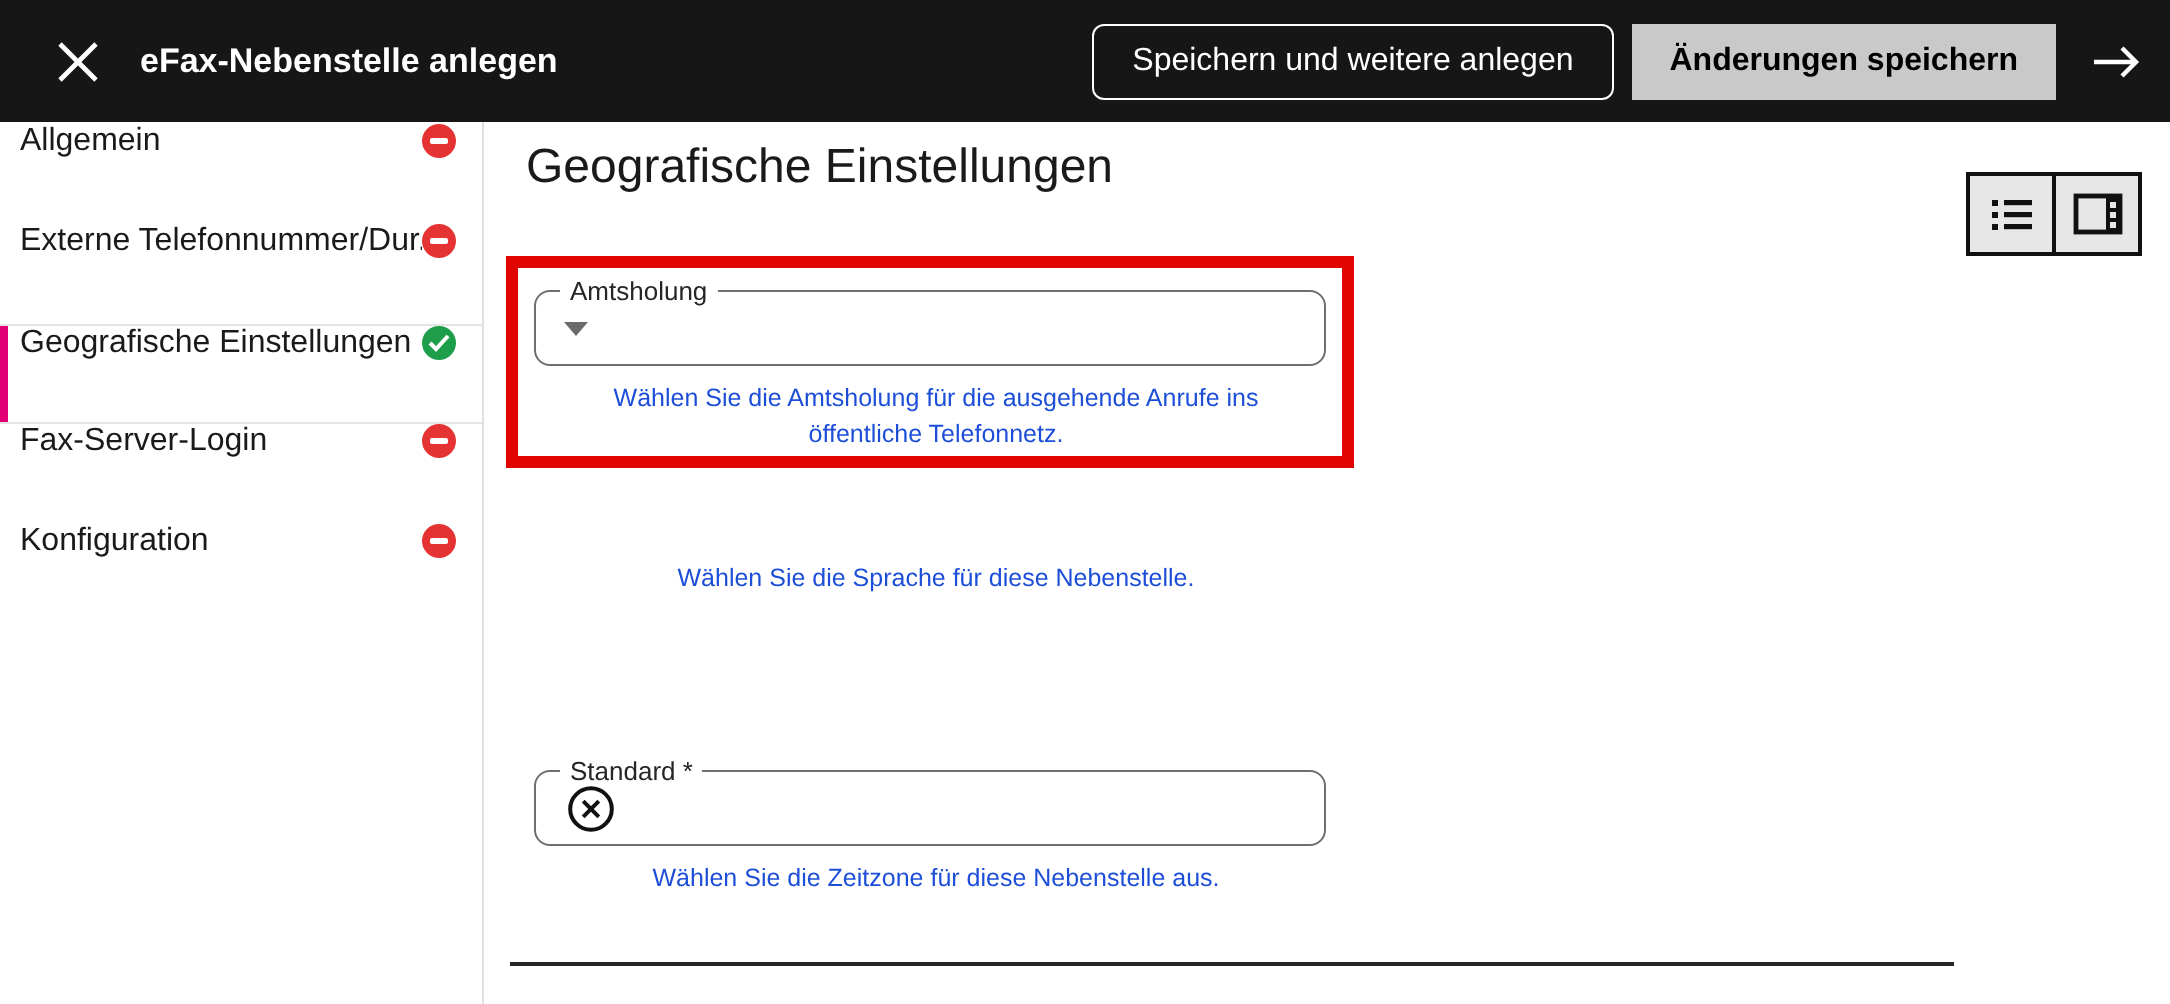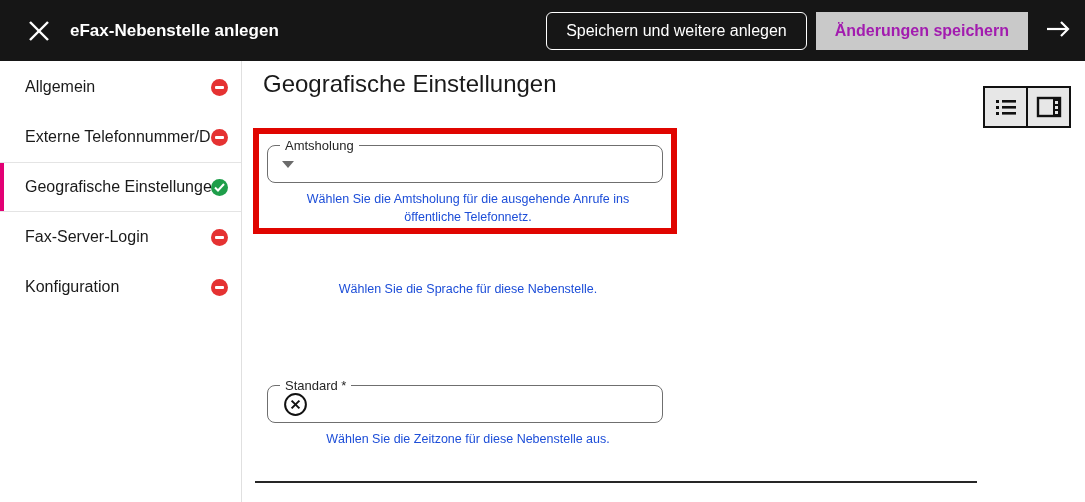--- a/index.html
+++ b/index.html
@@ -29,20 +29,21 @@
   .topbar-title {
     margin-left: 16px;
     font-size: 17px;
     font-weight: bold;
     color: #ffffff;
   }
   .topbar-actions {
     position: absolute;
     right: 10px;
     display: flex;
+    align-items: center;
     gap: 9px;
     padding-left: 48px;
   }
   .btn-outline {
     height: 38px;
     padding: 0 19px;
     background: transparent;
     border: 1px solid #ffffff;
     border-radius: 6px;
     color: #ffffff;
@@ -50,21 +51,21 @@
     font-family: "Liberation Sans", sans-serif;
     cursor: pointer;
     white-space: nowrap;
   }
   .btn-disabled {
     height: 38px;
     padding: 0 19px;
     background: #c9c9c9;
     border: none;
     border-radius: 0;
-    color: #a21caf;
+    color: #000000;
     font-size: 16px;
     font-weight: bold;
     font-family: "Liberation Sans", sans-serif;
     cursor: default;
     white-space: nowrap;
   }
   .forward-btn {
     width: 34px; height: 34px;
     display: flex; align-items: center; justify-content: center;
     margin-left: 4px;
@@ -78,22 +79,21 @@
   .sidebar {
     width: 242px;
     border-right: 1px solid #e0e0e0;
     background: #fff;
     padding-top: 1px;
   }
   .nav-item {
     position: relative;
     height: 50px;
     display: flex;
-    align-items: center;
-    padding-left: 25px;
+    padding-left: 10px;
     padding-right: 13px;
     font-size: 16px;
     color: #1a1a1a;
     cursor: pointer;
   }
   .nav-item .label {
     flex: 1;
     white-space: nowrap;
     overflow: hidden;
   }

